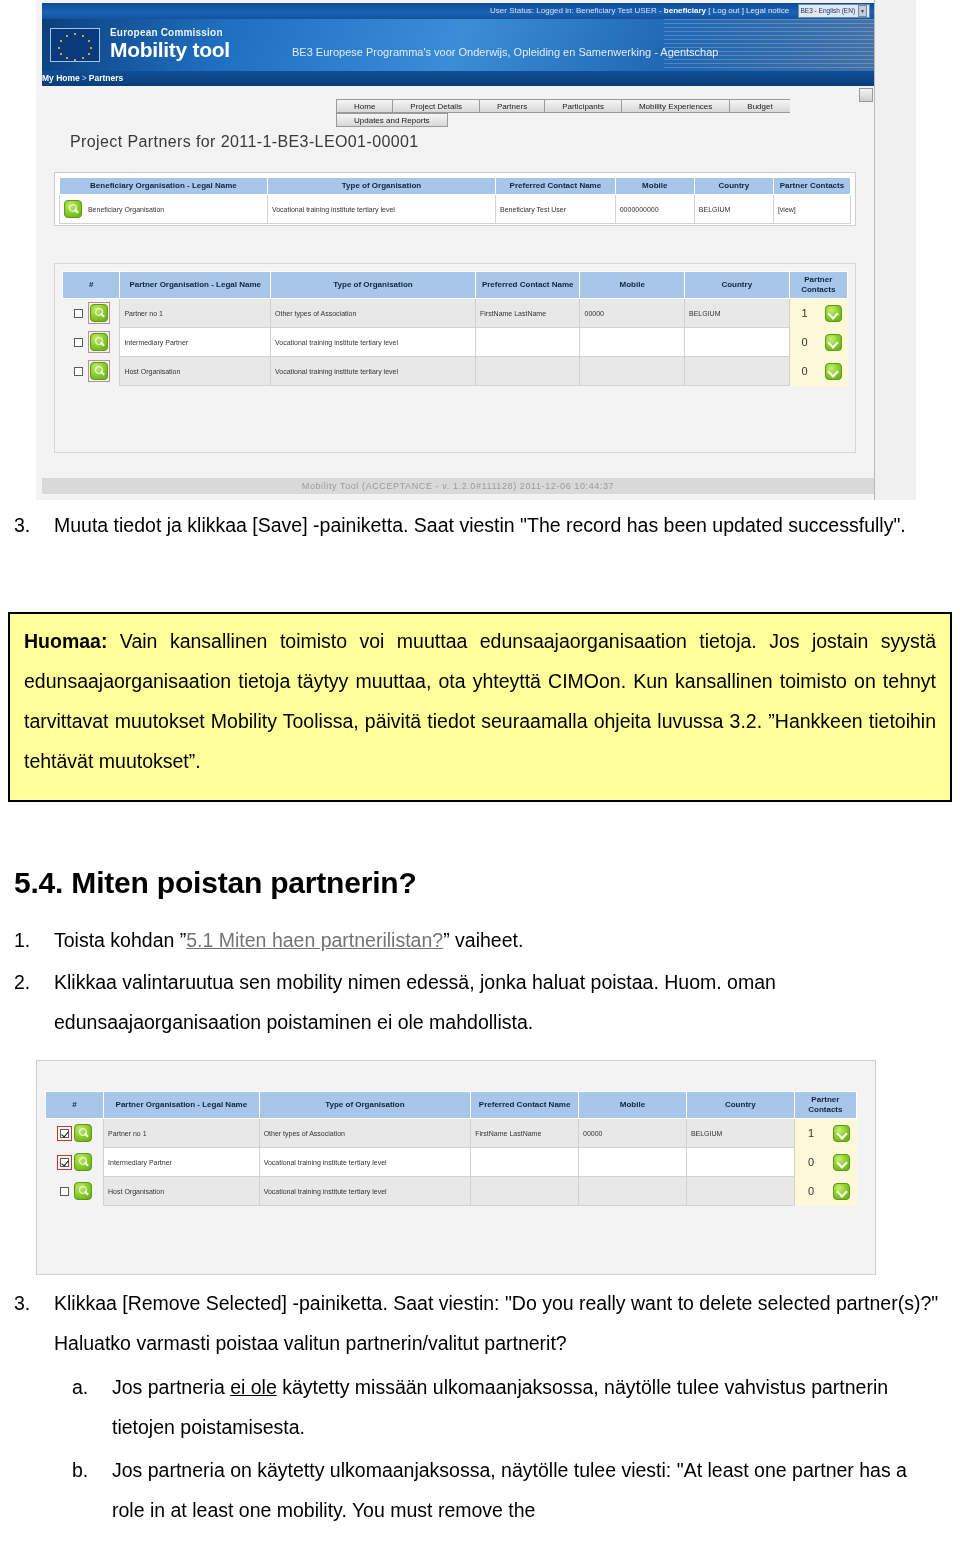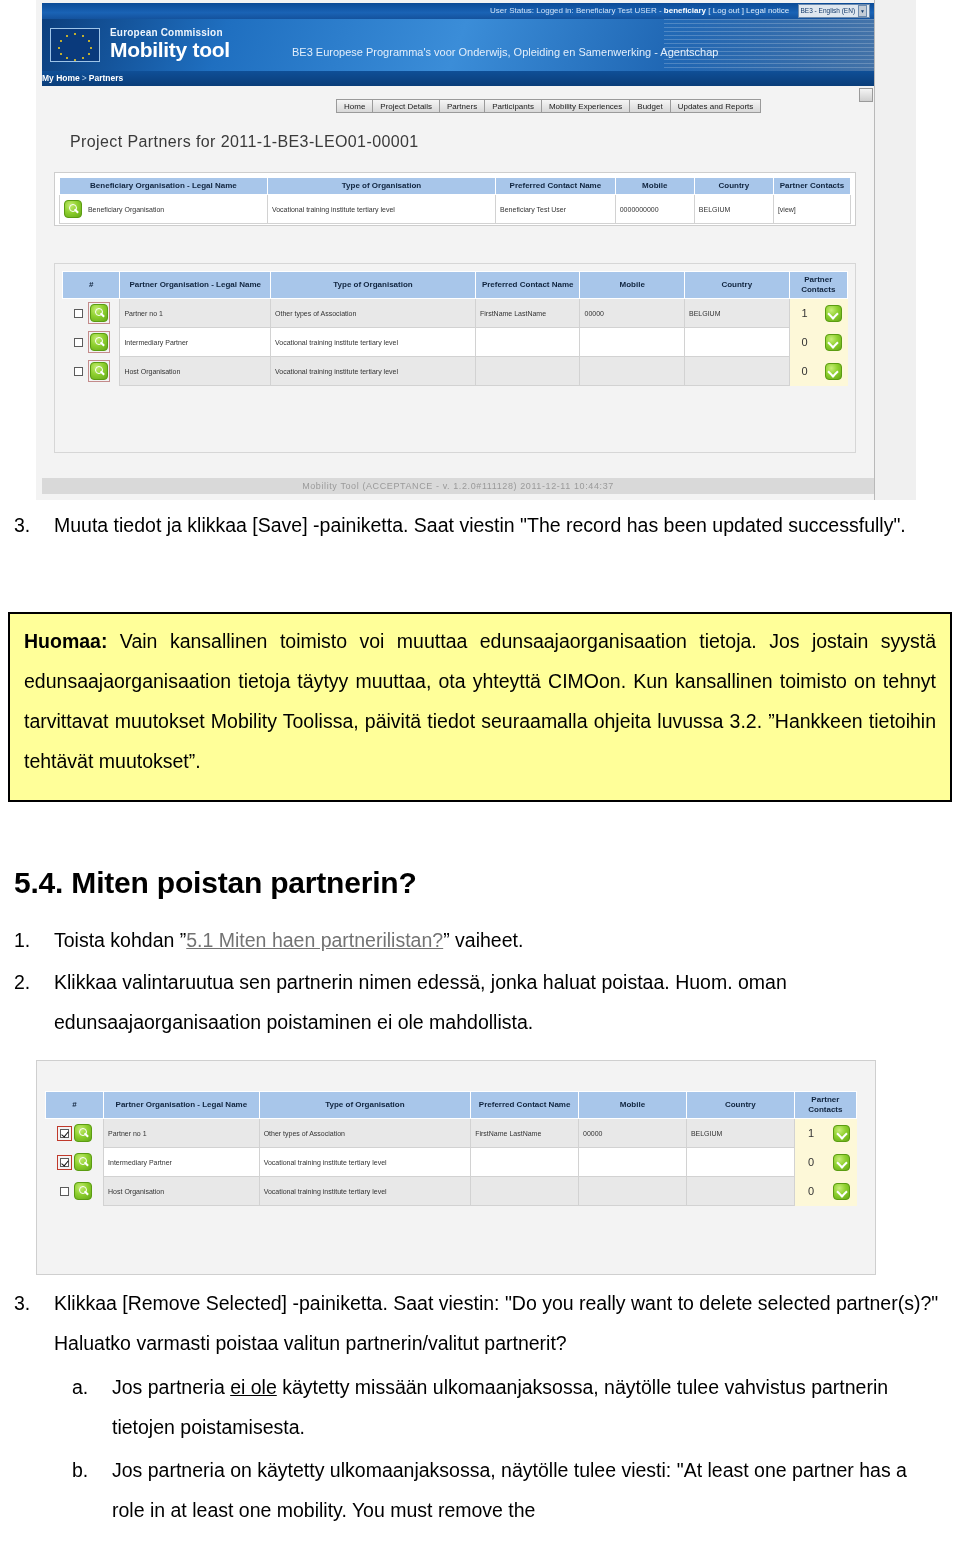--- a/index.html
+++ b/index.html
@@ -126,21 +126,21 @@
   .mt-crumbbar .sep { color:#b9d4ef; font-weight:normal; padding:0 2px;}
 
   .mt-tabs {
     position:absolute; left:300px; top:99px;
     width:520px; height:16px;
   }
   .mt-tab {
     float:left;
     height:14px; line-height:14px;
     font-size:8px;
-    padding:0 7px;
+    padding:0 17px;
     background: linear-gradient(to bottom,#f6f6f6,#d8d8d8);
     border:1px solid #9a9a9a;
     border-right:none;
     color:#1a1a1a;
     box-sizing:border-box;
     white-space:nowrap;
   }
   .mt-tab:last-child { border-right:1px solid #9a9a9a; }
 
   .mt-pagetitle {
@@ -496,21 +496,21 @@
           <td class="grey"></td>
           <td class="grey"></td>
           <td class="grey"></td>
           <td style="background:#fdf8d8;text-align:center;font-size:11px;border:none">0</td>
           <td style="background:#fdf8d8;text-align:center;border:none"><span class="chev"></span></td>
         </tr>
       </tbody>
         </table>
     </div>
 
-    <div class="mt-footer">Mobility Tool (ACCEPTANCE - v. 1.2.0#111128) 2011-12-11 10:44:37</div>
+    <div class="mt-footer">Mobility Tool (ACCEPTANCE - v. 1.2.0#111128) 2011-12-06 10:44:37</div>
   </div>
 </div>
 
 <div class="doc">
 
   <div class="numlist" style="left:14px; top:505px; width:930px;">
     <span class="num">3.</span>
     <div class="body">Muuta tiedot ja klikkaa [Save] -painiketta. Saat viestin "The record has been updated successfully".</div>
   </div>
 
@@ -520,21 +520,21 @@
 
   <h2 class="heading">5.4. Miten poistan partnerin?</h2>
 
   <div class="numlist" style="left:14px; top:920px; width:930px;">
     <span class="num">1.</span>
     <div class="body"><span>Toista kohdan ”</span><a class="xref" href="#">5.1 Miten haen partnerilistan?</a><span>” vaiheet.</span></div>
   </div>
 
   <div class="numlist" style="left:14px; top:962px; width:916px;">
     <span class="num">2.</span>
-    <div class="body">Klikkaa valintaruutua sen partnerin nimen edessä, jonka haluat poistaa. Huom. oman edunsaajaorganisaation poistaminen ei ole mahdollista.</div>
+    <div class="body">Klikkaa valintaruutua sen mobility nimen edessä, jonka haluat poistaa. Huom. oman edunsaajaorganisaation poistaminen ei ole mahdollista.</div>
   </div>
 
   <div class="shot2">
     <div class="shot2-toolbar">
       <span class="btn-plain-wrap"><span class="btn">Add New</span></span>
       <span class="btn-hl-wrap"><span class="btn" style="padding:0 22px">Remove Selected</span></span>
     </div>
 
     <table class="gtable" style="position:absolute;left:8px;top:30px;width:812px;">
       <colgroup>

